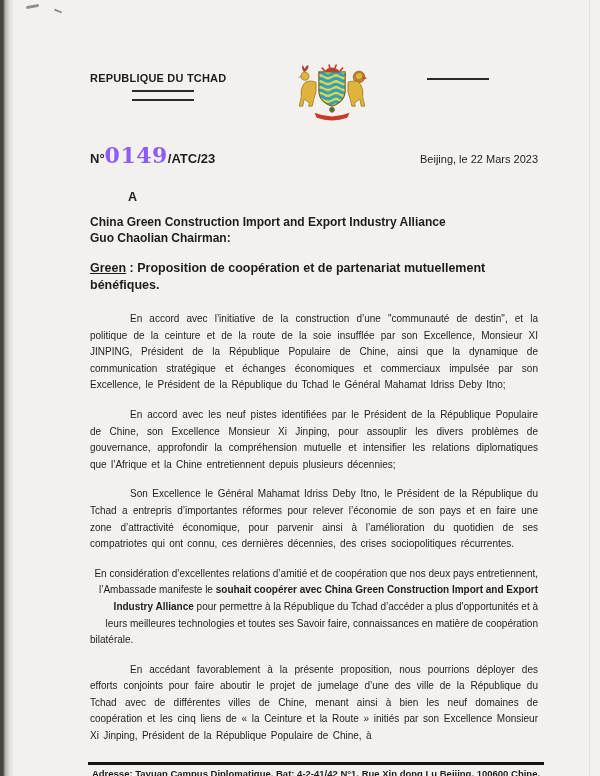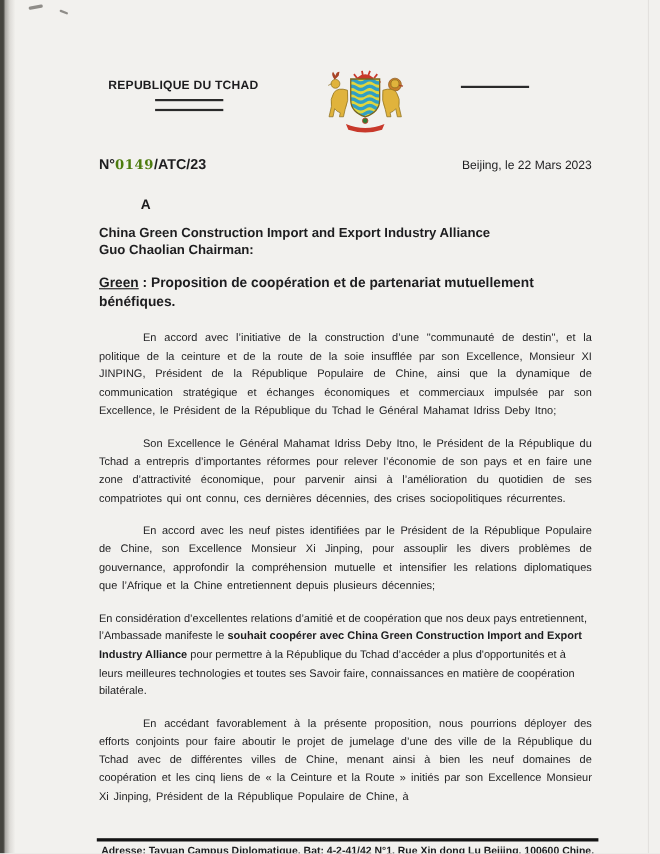--- a/index.html
+++ b/index.html
@@ -19,51 +19,51 @@
     background:linear-gradient(90deg,#45443f 0,#45443f 3px,#adaba7 5px,#dddbd7 9px,#f2f1ee 14px);
   }
   .page::after {
     content:""; position:absolute; right:10px; top:0; bottom:0; width:1px;
     background:#e3e1de;
   }
   .scan-mark { position:absolute; background:#8f8d89; border-radius:2px; }
   .mark1 { left:26px; top:5px; width:13px; height:3px; transform:rotate(-10deg); }
   .mark2 { left:54px; top:10px; width:8px; height:2px; transform:rotate(22deg); }
 
-  .letterhead { display:flex; justify-content:center; align-items:flex-start; }
+  .letterhead { display:flex; justify-content:space-between; align-items:flex-start; }
   .lh-left  { width:195px; padding-top:8px; }
   .lh-right { width:160px; padding-top:8px; }
   .org-line { font-weight:700; font-size:11px; letter-spacing:0.2px; white-space:nowrap; }
   .rule { width:62px; border-top:2px solid #2a2a2a; margin:6px auto 7px auto; }
   .lh-left .rule { margin-left:42px; }
   .emblem { width:76px; height:62px; margin-top:-2px; flex:0 0 auto; }
   .emblem svg { width:100%; height:100%; display:block; }
 
   .ref-row { display:flex; justify-content:space-between; align-items:baseline; margin-top:18px; }
   .ref-number { font-weight:700; font-size:13px; }
   .ref-number .red {
-    color:#4d7c0f; font-family:"DejaVu Serif", serif;
-    font-size:12px; font-weight:700; letter-spacing:0.5px;
+    color:#8b5cf6; font-family:"DejaVu Serif", serif;
+    font-size:22px; font-weight:700; letter-spacing:0.5px;
   }
   .place-date { font-weight:400; font-size:11px; }
 
   .salutation { margin-top:22px; margin-left:38px; font-weight:700; font-size:12.5px; }
   .recipient { margin-top:10px; font-weight:700; font-size:12px; line-height:16px; }
   .subject { margin-top:14px; font-weight:700; font-size:12.5px; line-height:17px; }
   .subject-label { text-decoration:underline; }
 
   .para {
     font-size:10px; line-height:16.6px;
     text-align:justify; text-align-last:left;
     margin-top:13px;
     word-spacing:1.5px;
   }
   .para.first { margin-top:17px; }
   .para.indent { text-indent:40px; }
-  .para.ragged { text-align:left; word-spacing:0; }
+  .para.ragged { text-align:right; word-spacing:0; }
   .para strong { font-weight:700; }
 
   .letter-footer { position:absolute; left:88px; right:56px; bottom:-3px; }
   .footer-rule { border-top:3px solid #141414; margin-bottom:3px; }
   .footer-address { font-weight:700; font-size:9.5px; text-align:center; white-space:nowrap; }
 </style>
 </head>
 <body>
 
 <div class="page">
@@ -140,22 +140,22 @@
   <div class="recipient">
     <div>China Green Construction Import and Export Industry Alliance</div>
     <div>Guo Chaolian Chairman:</div>
   </div>
 
   <div class="subject">
     <span class="subject-label">Green</span><span> : </span><span>Proposition de coopération et de partenariat mutuellement bénéfiques.</span>
   </div>
 
   <p class="para indent first">En accord avec l’initiative de la construction d’une "communauté de destin", et la politique de la ceinture et de la route de la soie insufflée par son Excellence, Monsieur XI JINPING, Président de la République Populaire de Chine, ainsi que la dynamique de communication stratégique et échanges économiques et commerciaux impulsée par son Excellence, le Président de la République du Tchad le Général Mahamat Idriss Deby Itno;</p>
+  <p class="para indent">En accord avec les neuf pistes identifiées par le Président de la République Populaire de Chine, son Excellence Monsieur Xi Jinping, pour assouplir les divers problèmes de gouvernance, approfondir la compréhension mutuelle et intensifier les relations diplomatiques que l’Afrique et la Chine entretiennent depuis plusieurs décennies;</p>
   <p class="para indent">Son Excellence le Général Mahamat Idriss Deby Itno, le Président de la République du Tchad a entrepris d’importantes réformes pour relever l’économie de son pays et en faire une zone d’attractivité économique, pour parvenir ainsi à l’amélioration du quotidien de ses compatriotes qui ont connu, ces dernières décennies, des crises sociopolitiques récurrentes.</p>
-  <p class="para indent">En accord avec les neuf pistes identifiées par le Président de la République Populaire de Chine, son Excellence Monsieur Xi Jinping, pour assouplir les divers problèmes de gouvernance, approfondir la compréhension mutuelle et intensifier les relations diplomatiques que l’Afrique et la Chine entretiennent depuis plusieurs décennies;</p>
   <p class="para ragged">
     <span>En considération d’excellentes relations d’amitié et de coopération que nos deux pays entretiennent, l’Ambassade manifeste le </span><strong>souhait coopérer avec  China Green Construction Import and Export Industry Alliance</strong><span> pour permettre à la République du Tchad d’accéder a plus d'opportunités et à leurs meilleures technologies et toutes ses Savoir faire, connaissances en matière de coopération bilatérale.</span>
   </p>
   <p class="para indent">En accédant favorablement à la présente proposition, nous pourrions déployer des efforts conjoints pour faire aboutir le projet de jumelage d’une des ville de la République du Tchad avec de différentes villes de Chine, menant ainsi à bien les neuf domaines de coopération et les cinq liens de « la Ceinture et la Route » initiés par son Excellence Monsieur Xi Jinping, Président de la République Populaire de Chine, à</p>
 
   <footer class="letter-footer">
     <div class="footer-rule"></div>
     <div class="footer-address">Adresse: Tayuan Campus Diplomatique, Bat: 4-2-41/42 N°1, Rue Xin dong Lu Beijing, 100600 Chine.</div>
   </footer>
 

